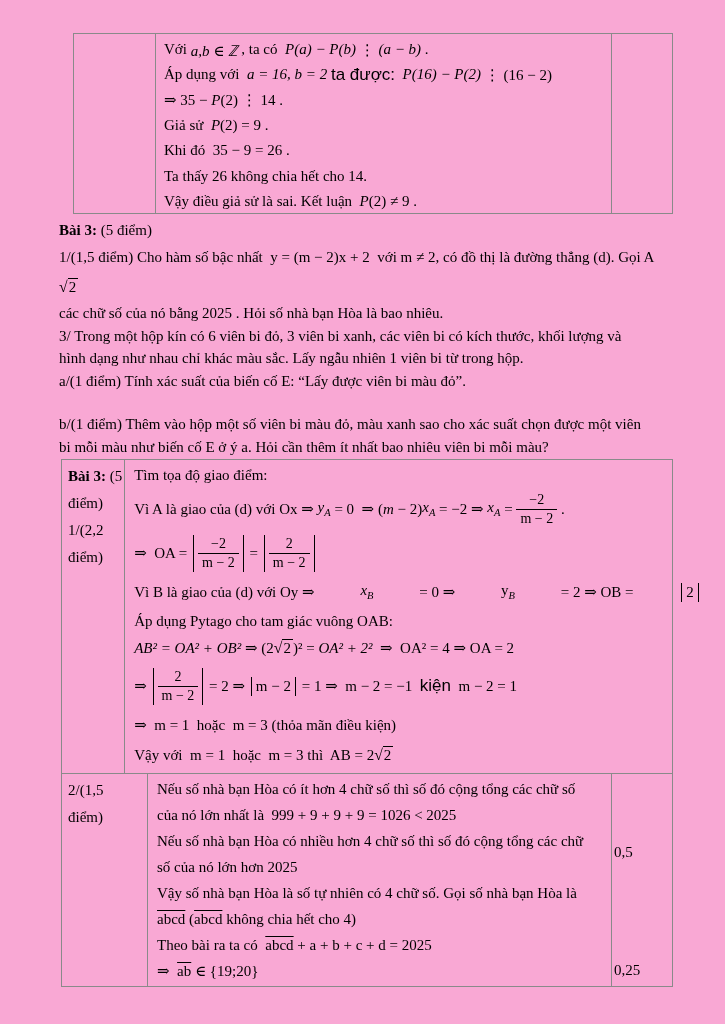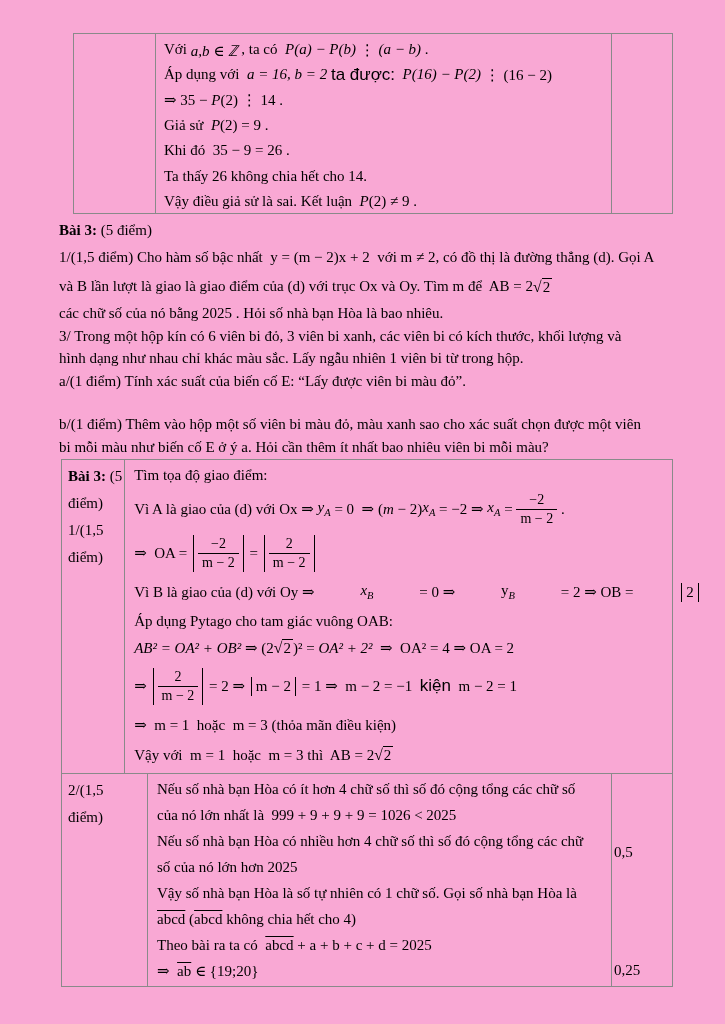--- a/index.html
+++ b/index.html
@@ -94,36 +94,36 @@
         <div class="fline"><span class="seg">Khi đó  35 − 9 = 26 .</span></div>
         <div class="fline"><span class="seg">Ta thấy 26 không chia hết cho 14.</span></div>
         <div class="fline"><span class="seg">Vậy điều giả sử là sai. Kết luận  </span><span class="seg it">P</span><span class="seg">(2) ≠ 9 .</span></div>
       </div>
     <div class="pts"></div>
   </div>
 
   <div id="pblock">
       <div class="fline"><span class="seg b">Bài 3:</span><span class="seg"> (5 điểm)</span></div>
       <div class="fline"><span class="seg">1/(1,5 điểm) Cho hàm số bậc nhất  y = (m − 2)x + 2  với m ≠ 2, có đồ thị là đường thẳng (d). Gọi A</span></div>
-      <div class="fline"><span class="seg">và B lần lượt là giao là giao điểm của (d) với trục Ox và Oy. Tìm m để  AB = 2</span><span class="sq"><span class="rad">√</span><span class="sqarg">2</span></span></div>
+      <div class="fline"><span class="sq"><span class="rad">√</span><span class="sqarg">2</span></span></div>
       <div class="fline"><span class="seg">các chữ số của nó bằng 2025 . Hỏi số nhà bạn Hòa là bao nhiêu.</span></div>
       <div class="fline"><span class="seg">3/ Trong một hộp kín có 6 viên bi đỏ, 3 viên bi xanh, các viên bi có kích thước, khối lượng và</span></div>
       <div class="fline"><span class="seg">hình dạng như nhau chỉ khác màu sắc. Lấy ngẫu nhiên 1 viên bi từ trong hộp.</span></div>
       <div class="fline"><span class="seg">a/(1 điểm) Tính xác suất của biến cố E: “Lấy được viên bi màu đỏ”.</span></div>
       <div class="fline"><span class="seg">b/(1 điểm) Thêm vào hộp một số viên bi màu đỏ, màu xanh sao cho xác suất chọn được một viên</span></div>
       <div class="fline"><span class="seg">bi mỗi màu như biến cố E ở ý a. Hỏi cần thêm ít nhất bao nhiêu viên bi mỗi màu?</span></div>
     </div>
 
   <div id="answer-table">
 
     <div class="arow" id="arow1">
       <div class="lcell">
           <div class="fline"><span class="seg b">Bài 3:</span><span class="seg"> (5</span></div>
           <div class="fline"><span class="seg">điểm)</span></div>
-          <div class="fline"><span class="seg">1/(1,5</span></div>
+          <div class="fline"><span class="seg">1/(2,2</span></div>
           <div class="fline"><span class="seg">điểm)</span></div>
         </div>
       <div class="ccell" id="r1c">
           <div class="fline"><span class="seg">Tìm tọa độ giao điểm:</span></div>
           <div class="fline"><span class="seg">Vì A là giao của (d) với Ox ⇒ </span><span class="msub"><span class="base-it">y</span><sub>A</sub></span><span class="seg"> = 0  ⇒ (</span><span class="seg it">m</span><span class="seg"> − 2)</span><span class="msub"><span class="base-it">x</span><sub>A</sub></span><span class="seg"> = −2 ⇒ </span><span class="msub"><span class="base-it">x</span><sub>A</sub></span><span class="seg"> = </span><span class="frac"><span class="num">−2</span><span class="den">m − 2</span></span><span class="seg"> .</span></div>
           <div class="fline"><span class="seg">⇒  OA = </span><span class="abs2"><span class="frac"><span class="num">−2</span><span class="den">m − 2</span></span></span><span class="seg"> = </span><span class="abs2"><span class="frac"><span class="num">2</span><span class="den">m − 2</span></span></span></div>
           <div class="fline"><span class="seg">Vì B là giao của (d) với Oy ⇒ </span><span class="msub"><span class="base-it">x</span><sub>B</sub></span><span class="seg"> = 0 ⇒ </span><span class="msub"><span class="base">y</span><sub>B</sub></span><span class="seg"> = 2 ⇒ OB = </span><span class="abs2"><span class="absin">2</span></span><span class="seg"> = 2</span></div>
           <div class="fline"><span class="seg">Áp dụng Pytago cho tam giác vuông OAB:</span></div>
           <div class="fline"><span class="seg it">AB² = OA² + OB²</span><span class="seg"> ⇒ (2</span><span class="sq"><span class="rad">√</span><span class="sqarg">2</span></span><span class="seg">)² = </span><span class="seg it">OA² + 2²</span><span class="seg">  ⇒  OA² = 4 ⇒ OA = 2</span></div>
           <div class="fline"><span class="seg">⇒ </span><span class="abs2"><span class="frac"><span class="num">2</span><span class="den">m − 2</span></span></span><span class="seg"> = 2 ⇒ </span><span class="abs2"><span class="absin">m − 2</span></span><span class="seg"> = 1 ⇒  m − 2 = −1  </span><span class="seg sans">kiện</span><span class="seg">  m − 2 = 1</span></div>
@@ -140,21 +140,21 @@
     <div class="arow" id="arow2">
       <div class="lcell">
           <div class="fline"><span class="seg">2/(1,5</span></div>
           <div class="fline"><span class="seg">điểm)</span></div>
         </div>
       <div class="ccell" id="r2c">
           <div class="fline"><span class="seg">Nếu số nhà bạn Hòa có ít hơn 4 chữ số thì số đó cộng tổng các chữ số</span></div>
           <div class="fline"><span class="seg">của nó lớn nhất là  999 + 9 + 9 + 9 = 1026 &lt; 2025</span></div>
           <div class="fline"><span class="seg">Nếu số nhà bạn Hòa có nhiều hơn 4 chữ số thì số đó cộng tổng các chữ</span></div>
           <div class="fline"><span class="seg">số của nó lớn hơn 2025</span></div>
-          <div class="fline"><span class="seg">Vậy số nhà bạn Hòa là số tự nhiên có 1 chữ số. Gọi số nhà bạn Hòa là</span></div>
+          <div class="fline"><span class="seg">Vậy số nhà bạn Hòa là số tự nhiên có 4 chữ số. Gọi số nhà bạn Hòa là</span></div>
           <div class="fline"><span class="ol">abcd</span><span class="seg"> (</span><span class="ol">abcd</span><span class="seg"> không chia hết cho 4)</span></div>
           <div class="fline"><span class="seg">Theo bài ra ta có  </span><span class="ol">abcd</span><span class="seg"> + a + b + c + d = 2025</span></div>
           <div class="fline"><span class="seg">⇒  </span><span class="ol">ab</span><span class="seg"> ∈ {19;20}</span></div>
         </div>
       <div class="pcell" id="r2p">
         <span class="p">0,5</span>
         <span class="p">0,25</span>
       </div>
     </div>
 

